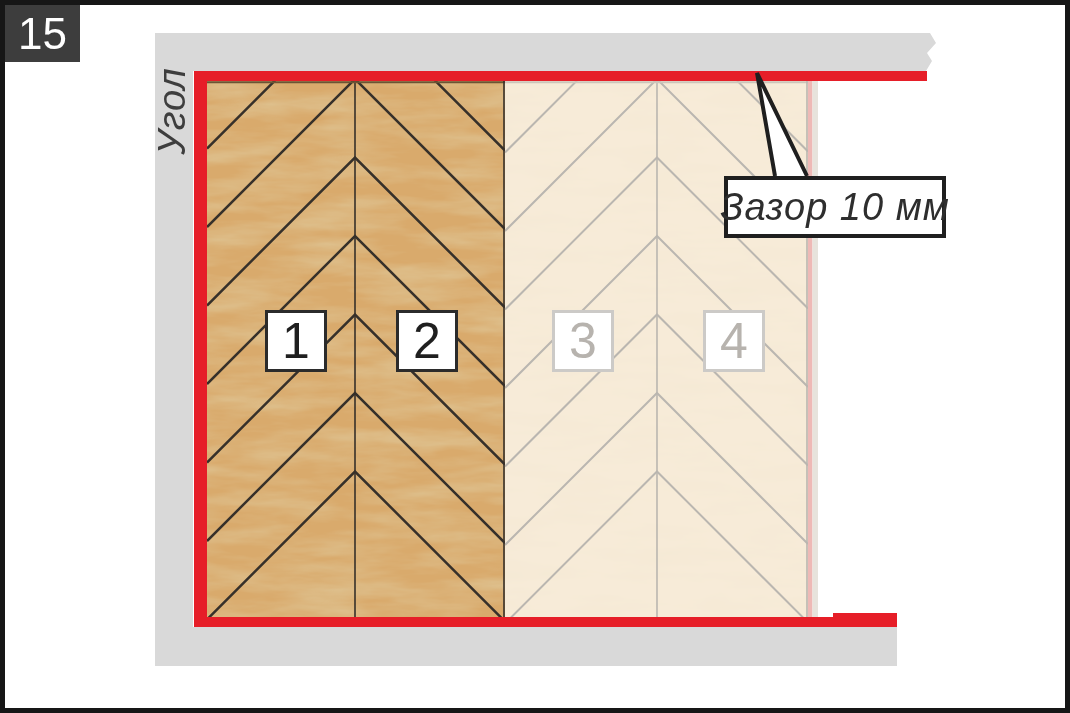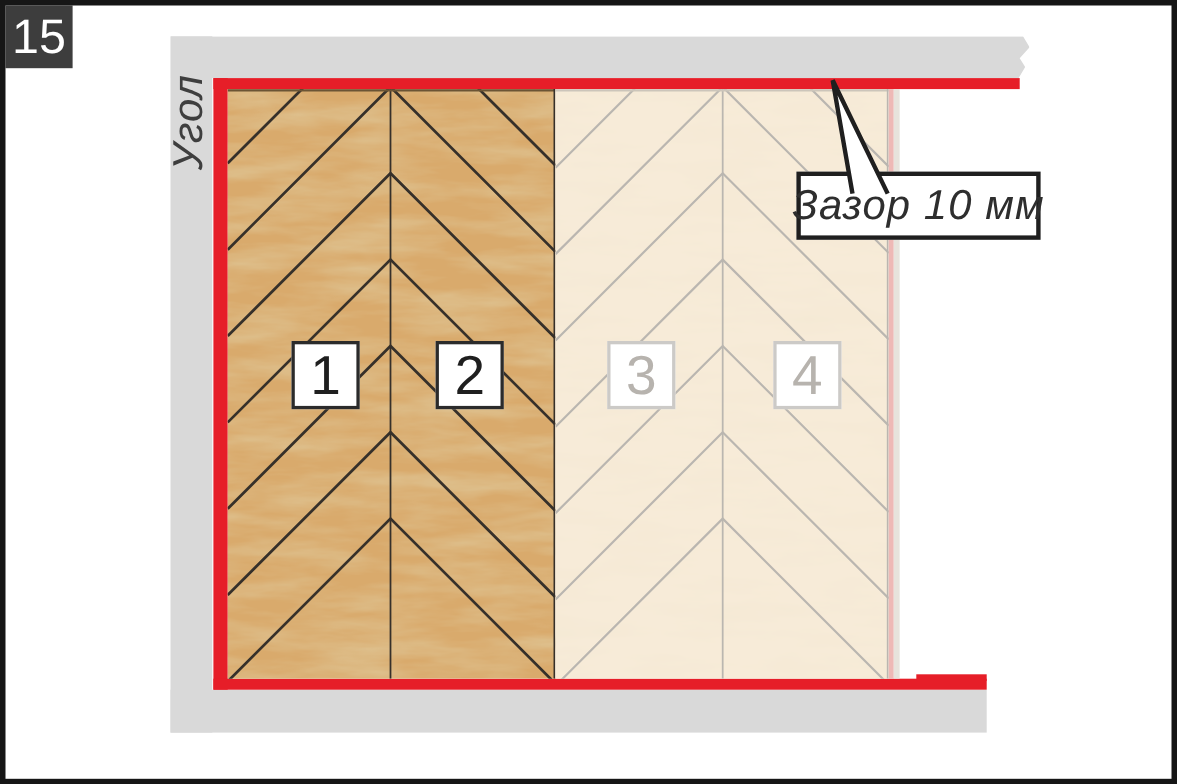--- a/index.html
+++ b/index.html
@@ -9,21 +9,21 @@
     --wood-planned:#f7ebd8; --wood-planned-line:#bab6b0;
     --label-installed-border:#2b2b2b; --label-installed-text:#1f1f1f;
     --label-planned-border:#cccac7; --label-planned-text:#b7b3ae;
     --callout-border:#1f1f1f; --callout-text:#2e2e2e;
     --planned-gap-pink:#eeb9b6; --edge-sliver:#e7e3dc;
   }
   *{margin:0;padding:0;box-sizing:border-box;}
   body{background:#888;font-family:"Liberation Sans", sans-serif;}
   .canvas{position:relative;width:1070px;height:713px;background:#ffffff;overflow:hidden;}
   .frame{position:absolute;inset:0;border:5px solid var(--frame);pointer-events:none;z-index:50;}
-  .badge{position:absolute;left:5px;top:5px;width:61px;height:57px;background:var(--badge-bg);
+  .badge{position:absolute;left:5px;top:5px;width:75px;height:57px;background:var(--badge-bg);
     color:var(--badge-text);font-size:44px;display:flex;align-items:center;justify-content:center;z-index:40;}
   .wall{position:absolute;background:var(--wall);}
   .wall-top{left:155px;top:33px;width:781px;height:38px;
     clip-path:polygon(0 0,775px 0,781px 10px,772px 20px,777px 28px,771px 38px,0 38px);}
   .wall-left{left:155px;top:33px;width:38px;height:633px;}
   .wall-bottom{left:155px;top:627px;width:742px;height:39px;}
   .wall-label{position:absolute;color:var(--wall-text);font-size:38px;font-style:italic;
     letter-spacing:1px;z-index:5;white-space:nowrap;}
   .wall-label-h{left:197px;top:30px;}
   .wall-label-v{left:172px;top:111px;transform:translate(-50%,-50%) rotate(-90deg);}
@@ -37,21 +37,21 @@
   .chevB{fill:none;stroke:var(--wood-planned-line);stroke-width:2;}
   .joint-dark{stroke:var(--wood-installed-line);stroke-width:1.6;}
   .joint-light{stroke:var(--wood-planned-line);stroke-width:1.6;}
   .edge-dark{stroke:#6b5434;stroke-width:2;}
   .edge-light{stroke:#ccc5ba;stroke-width:2;}
   .plank-label{position:absolute;top:310px;width:62px;height:62px;background:#ffffff;
     display:flex;align-items:center;justify-content:center;font-size:50px;z-index:20;}
   .plank-label.installed{border:3px solid var(--label-installed-border);color:var(--label-installed-text);}
   .plank-label.planned{border:3px solid var(--label-planned-border);color:var(--label-planned-text);}
   .pl-1{left:265px;} .pl-2{left:396px;} .pl-3{left:552px;} .pl-4{left:703px;}
-  .callout-box{position:absolute;left:724px;top:156px;width:222px;height:62px;background:#ffffff;
+  .callout-box{position:absolute;left:724px;top:176px;width:222px;height:62px;background:#ffffff;
     border:4px solid var(--callout-border);z-index:30;display:flex;align-items:center;justify-content:center;}
   .callout-text{font-size:38px;font-style:italic;color:var(--callout-text);letter-spacing:1px;white-space:nowrap;}
   .callout-tail{position:absolute;left:740px;top:68px;z-index:31;}
   .tail-path{fill:#ffffff;stroke:var(--callout-border);stroke-width:4;stroke-linejoin:miter;}
 </style>
 </head>
 <body>
 
 <div class="canvas">
 

